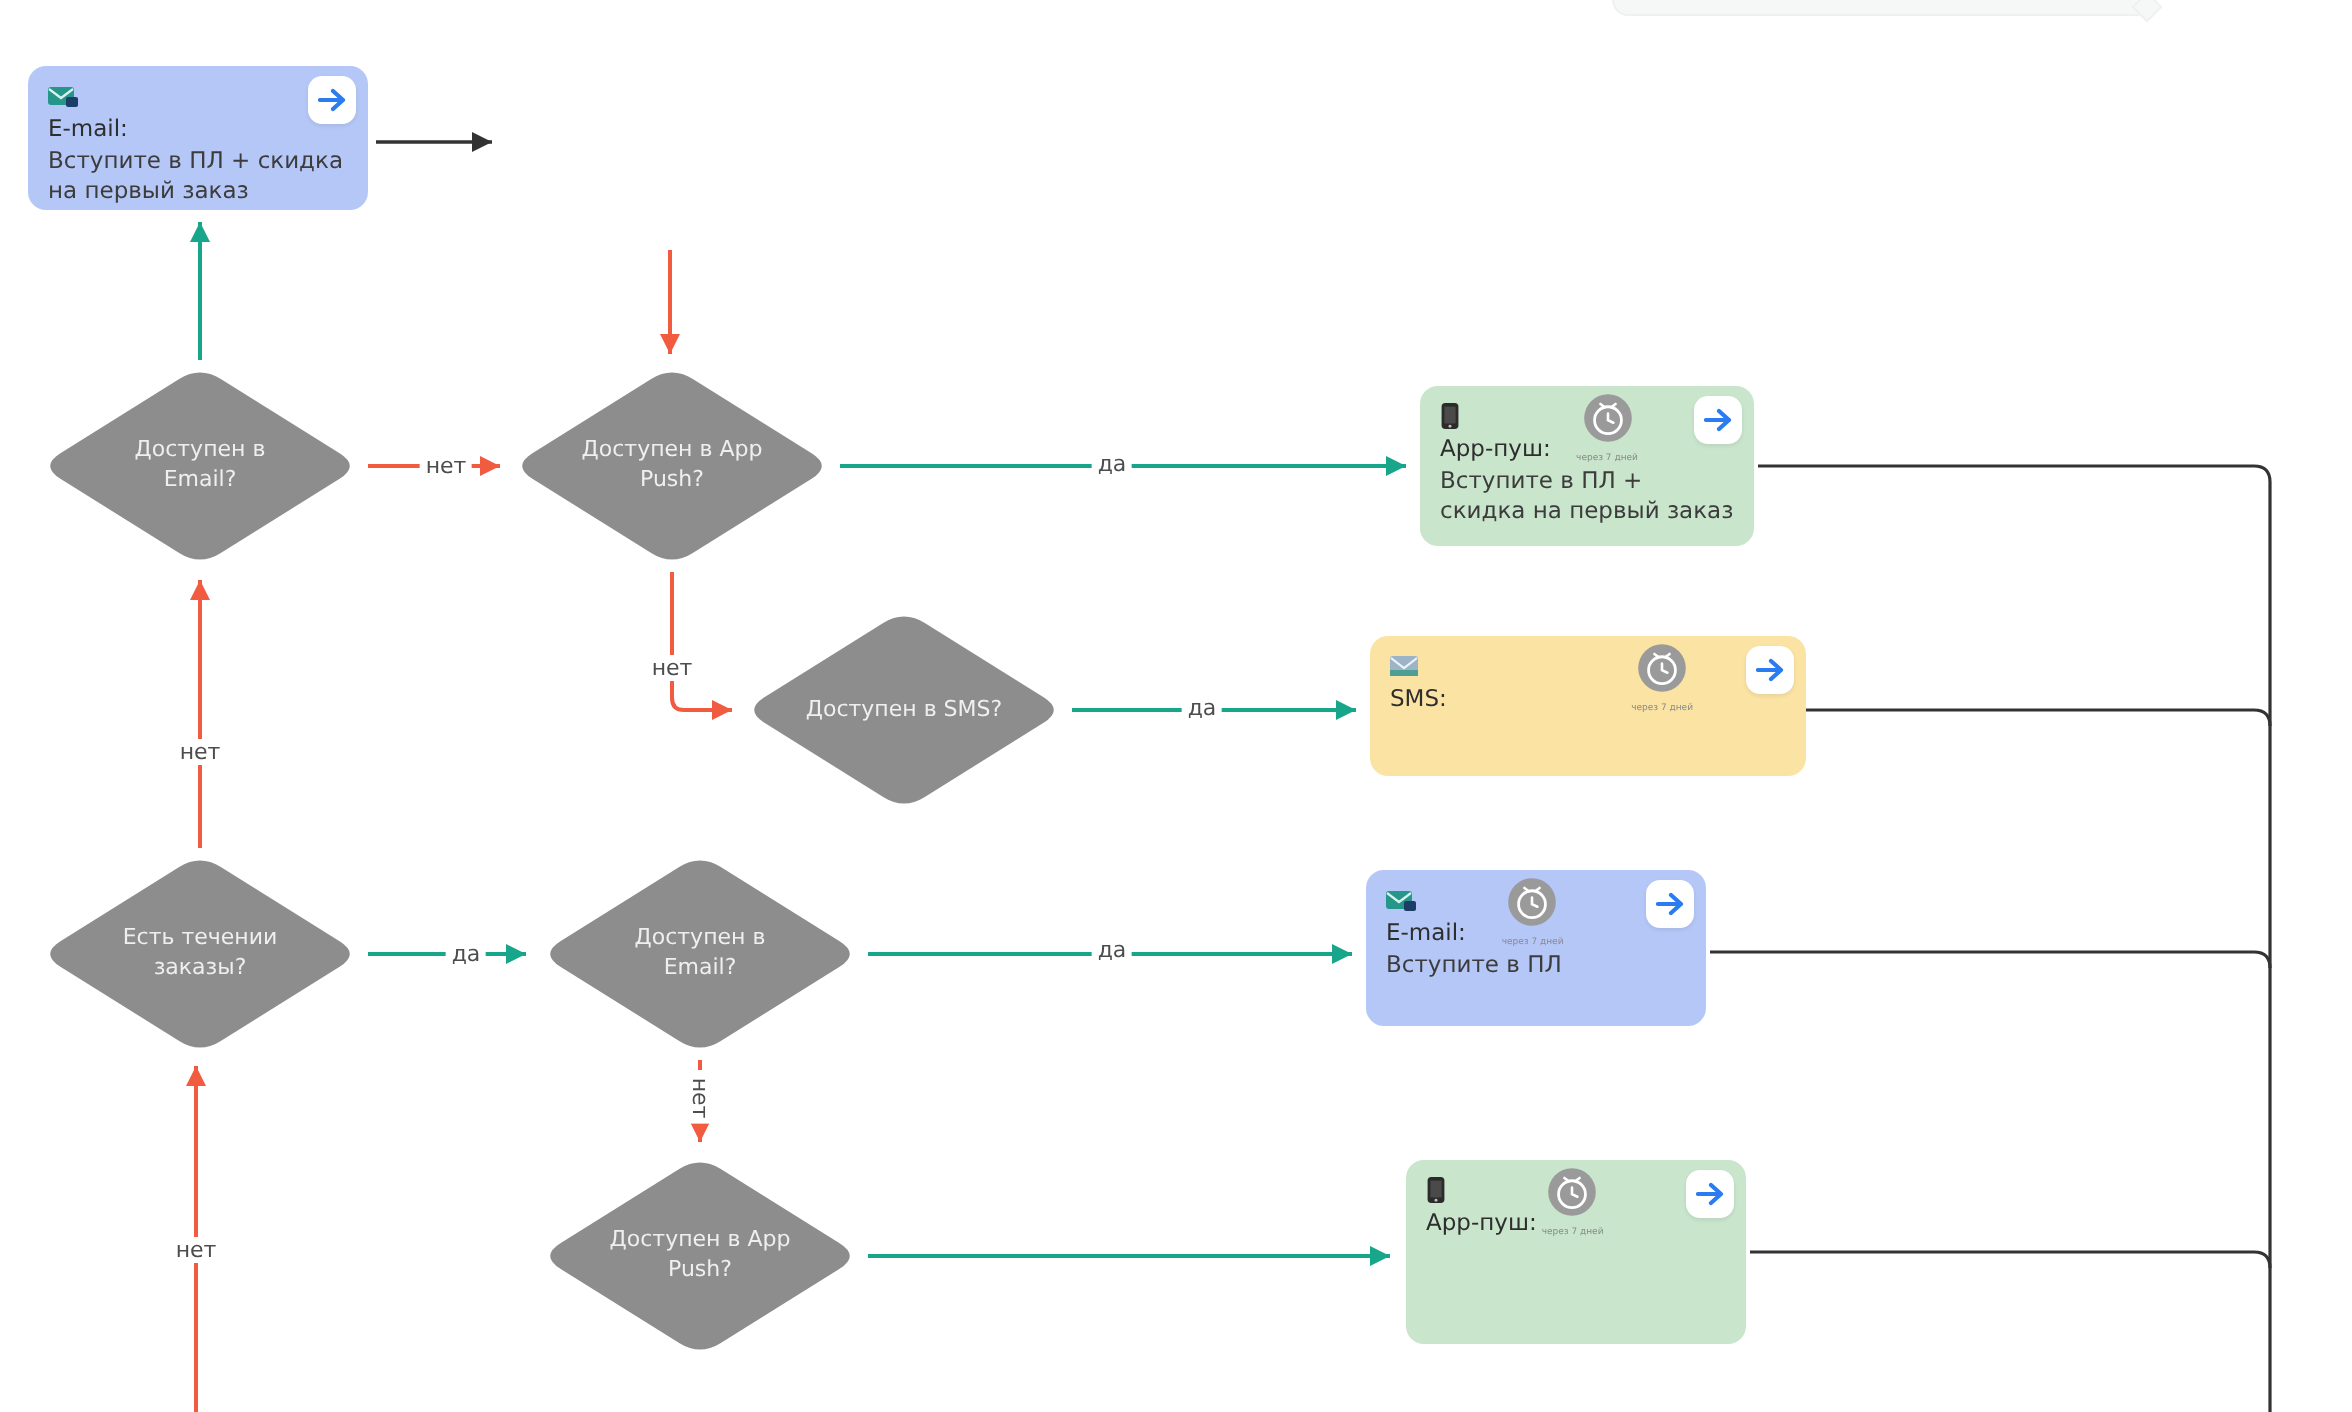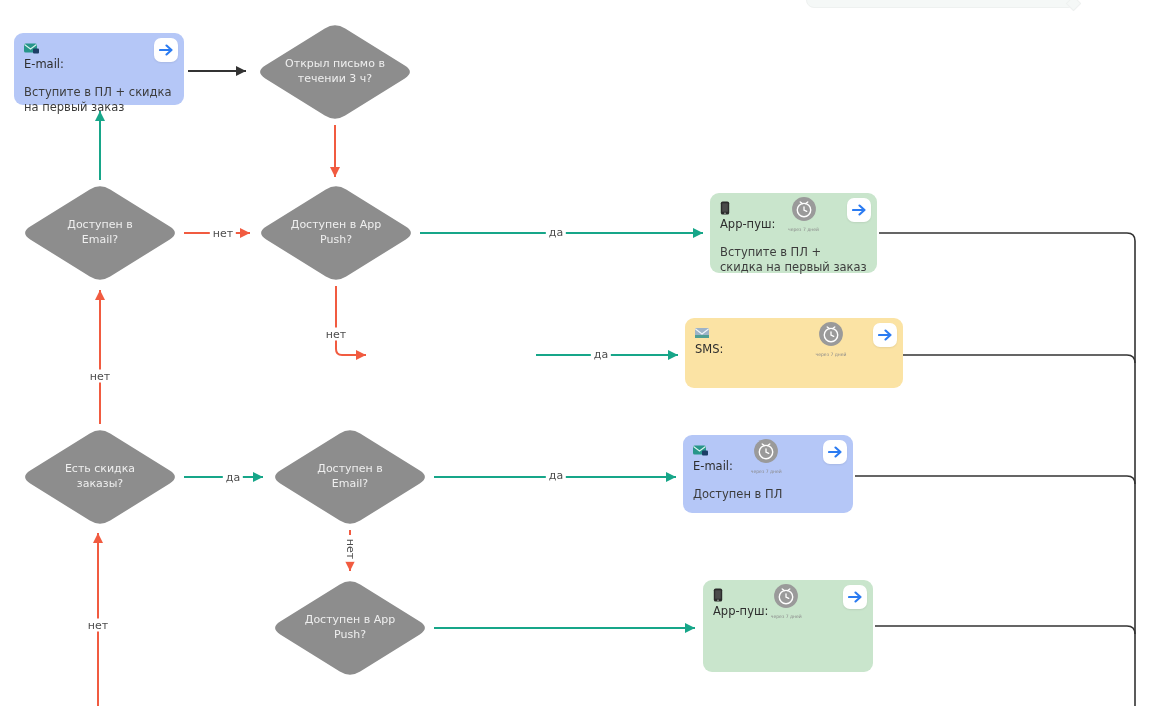--- a/index.html
+++ b/index.html
@@ -13,21 +13,21 @@
   .dtext{position:absolute;inset:0;display:flex;align-items:center;justify-content:center;
          text-align:center;color:#efefef;font-size:11px;line-height:1.35;padding:0 30px;}
 
   
   .card{position:absolute;border-radius:9px;padding:8px 10px;box-sizing:border-box;z-index:2;
         font-size:11.5px;color:#3a3a3a;line-height:1.35;cursor:pointer;}
   .card.blue{background:#b5c7f7;}
   .card.green{background:#c9e5cc;}
   .card.yellow{background:#fbe3a4;}
   .card-title{font-weight:normal;color:#2e2e2e;margin-top:2px;}
-  .card-body{color:#3c3c3c;margin-top:12px;}
+  .card-body{color:#3c3c3c;}
   .node-btn{position:absolute;top:5px;right:6px;width:24px;height:24px;background:#fff;border:none;
             border-radius:7px;display:flex;align-items:center;justify-content:center;cursor:pointer;
             box-shadow:0 1px 2px rgba(0,0,0,.08);padding:0;}
   .delay{position:absolute;top:3px;text-align:center;width:46px;margin-left:-23px;z-index:3;}
   .delay .clock{width:26px;height:26px;margin:0 auto;}
   .delay .dtxt{font-size:4.5px;color:#8a8a8a;white-space:nowrap;}
 
   
   .ch-icon{height:14px;display:block;}
 
@@ -91,47 +91,47 @@
     <path d="M 434 628 L 695 628" stroke="#17a689" stroke-width="2" fill="none" marker-end="url(#ar-g)"></path>
 
     <path d="M 98 706 L 98 533" stroke="#f15b40" stroke-width="2" fill="none" marker-end="url(#ar-r)"></path>
 
     <path d="M 879 233 L 1127 233 Q 1135 233 1135 241 L 1135 706" stroke="#333" stroke-width="1.6" fill="none"></path>
     <path d="M 880 355 L 1127 355 Q 1135 355 1135 363" stroke="#333" stroke-width="1.6" fill="none"></path>
     <path d="M 855 476 L 1127 476 Q 1135 476 1135 484" stroke="#333" stroke-width="1.6" fill="none"></path>
     <path d="M 875 626 L 1127 626 Q 1135 626 1135 634" stroke="#333" stroke-width="1.6" fill="none"></path>
   </svg>
 
-  <div class="diamond" style="left:255px;top:22px;">
-    <svg viewBox="0 0 160 100" preserveAspectRatio="none">
-        <path d="M 69.8 6.4 Q 80 0 90.2 6.4 L 149.8 43.6 Q 160 50 149.8 56.4 L 90.2 93.6 Q 80 100 69.8 93.6 L 10.2 56.4 Q 0 50 10.2 43.6 Z" fill="#8d8d8d"></path>
-      </svg>
-    <div class="dtext">Открыл письмо в течении 3 ч?</div>
-  </div>
 
   <div class="diamond" style="left:20px;top:183px;">
     <svg viewBox="0 0 160 100" preserveAspectRatio="none">
         <path d="M 69.8 6.4 Q 80 0 90.2 6.4 L 149.8 43.6 Q 160 50 149.8 56.4 L 90.2 93.6 Q 80 100 69.8 93.6 L 10.2 56.4 Q 0 50 10.2 43.6 Z" fill="#8d8d8d"></path>
       </svg>
     <div class="dtext">Доступен в Email?</div>
   </div>
 
   <div class="diamond" style="left:256px;top:183px;">
     <svg viewBox="0 0 160 100" preserveAspectRatio="none">
         <path d="M 69.8 6.4 Q 80 0 90.2 6.4 L 149.8 43.6 Q 160 50 149.8 56.4 L 90.2 93.6 Q 80 100 69.8 93.6 L 10.2 56.4 Q 0 50 10.2 43.6 Z" fill="#8d8d8d"></path>
       </svg>
     <div class="dtext">Доступен в App Push?</div>
   </div>
 
+  <div class="diamond" style="left:372px;top:305px;">
+    <svg viewBox="0 0 160 100" preserveAspectRatio="none">
+        <path d="M 69.8 6.4 Q 80 0 90.2 6.4 L 149.8 43.6 Q 160 50 149.8 56.4 L 90.2 93.6 Q 80 100 69.8 93.6 L 10.2 56.4 Q 0 50 10.2 43.6 Z" fill="#8d8d8d"></path>
+      </svg>
+    <div class="dtext">Доступен в SMS?</div>
+  </div>
 
   <div class="diamond" style="left:20px;top:427px;">
     <svg viewBox="0 0 160 100" preserveAspectRatio="none">
         <path d="M 69.8 6.4 Q 80 0 90.2 6.4 L 149.8 43.6 Q 160 50 149.8 56.4 L 90.2 93.6 Q 80 100 69.8 93.6 L 10.2 56.4 Q 0 50 10.2 43.6 Z" fill="#8d8d8d"></path>
       </svg>
-    <div class="dtext">Есть скидка заказы?</div>
+    <div class="dtext">Есть течении заказы?</div>
   </div>
 
   <div class="diamond" style="left:270px;top:427px;">
     <svg viewBox="0 0 160 100" preserveAspectRatio="none">
         <path d="M 69.8 6.4 Q 80 0 90.2 6.4 L 149.8 43.6 Q 160 50 149.8 56.4 L 90.2 93.6 Q 80 100 69.8 93.6 L 10.2 56.4 Q 0 50 10.2 43.6 Z" fill="#8d8d8d"></path>
       </svg>
     <div class="dtext">Доступен в Email?</div>
   </div>
 
   <div class="diamond" style="left:270px;top:578px;">
@@ -212,21 +212,21 @@
         <path d="M8.5 5.5 L10.5 7 M15.5 5.5 L13.5 7" stroke="#fff" stroke-width="1.2" stroke-linecap="round"></path>
       </svg>
       <div class="dtxt">через 7 дней</div>
     </div>
     <svg class="ch-icon" width="15" height="13" viewBox="0 0 15 13">
       <rect x="0" y="2" width="13" height="9" rx="1.5" fill="#27968a"></rect>
       <path d="M0.5 3 L6.5 7.5 L12.5 3" stroke="#d9f2ee" stroke-width="1.1" fill="none"></path>
       <rect x="9" y="7" width="6" height="5" rx="1" fill="#1c3e66"></rect>
     </svg>
     <div class="card-title">E-mail:</div>
-    <div class="card-body">Доступен в ПЛ</div>
+    <div class="card-body">Вступите в ПЛ</div>
     <button class="node-btn">
       <svg width="14" height="12" viewBox="0 0 14 12">
           <path d="M1 6 H12 M7.5 1.5 L12.5 6 L7.5 10.5" stroke="#2b7bf1" stroke-width="2.1" fill="none" stroke-linecap="round" stroke-linejoin="round"></path>
         </svg>
     </button>
   </div>
 
   <div class="card green" style="left:703px;top:580px;width:170px;height:92px;">
     <div class="delay" style="left:49%;">
       <svg class="clock" viewBox="0 0 24 24">

